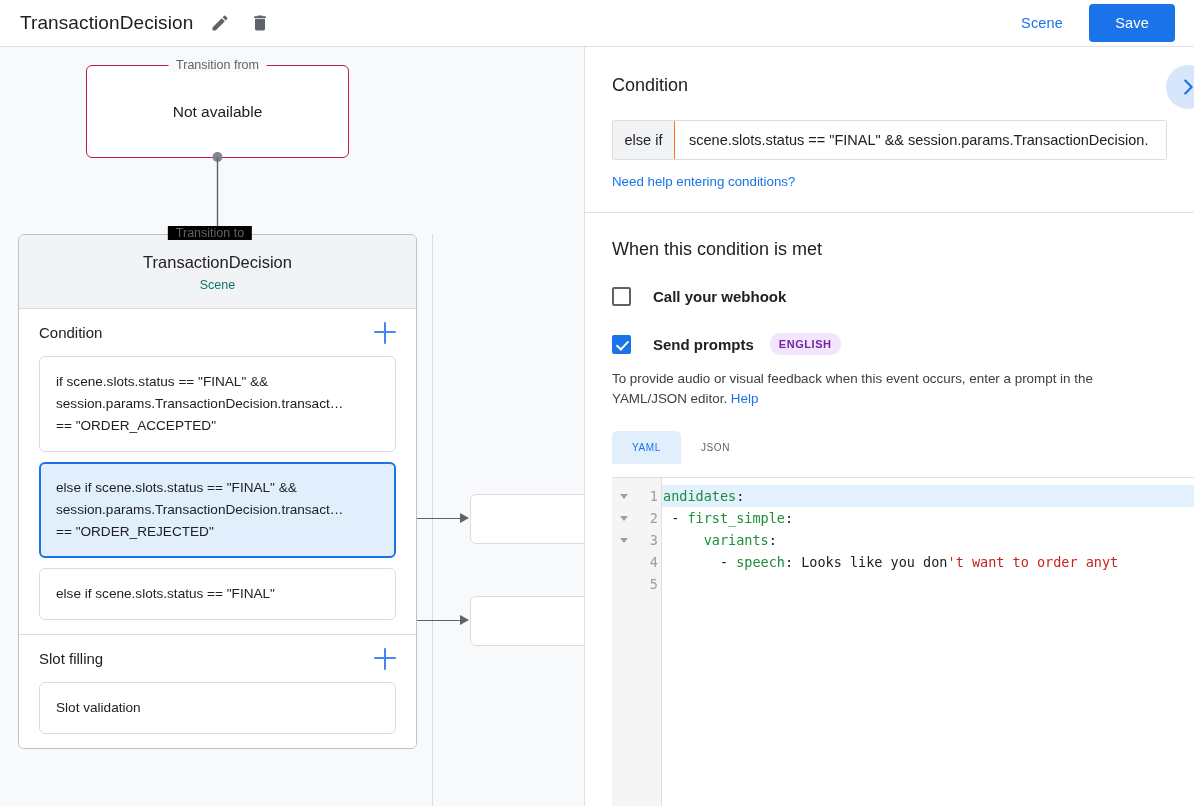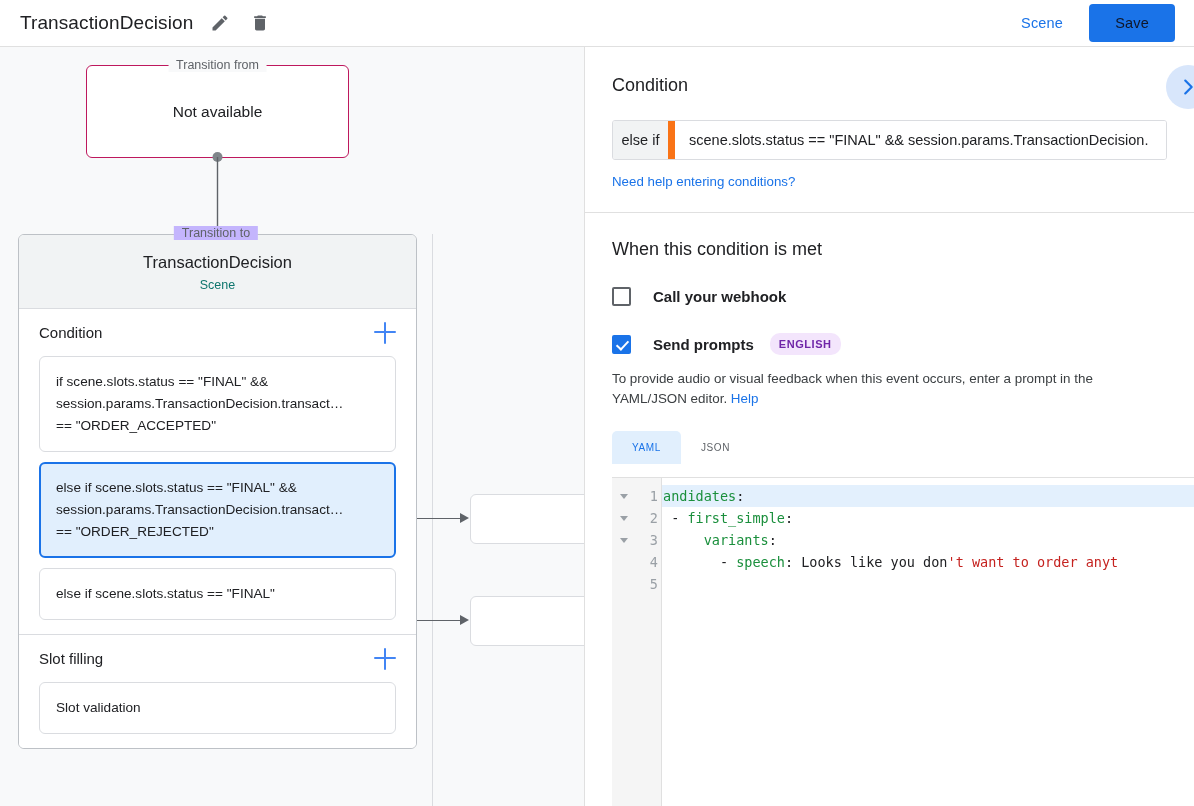--- a/index.html
+++ b/index.html
@@ -27,21 +27,21 @@
   }
   .icon-btn svg { display: block; }
   .topbar-spacer { flex: 1; }
   .cancel-btn {
     color: #1a73e8; font-size: 14.5px; font-weight: 500;
     background: none; border: none; cursor: pointer;
     padding: 9px 14px; border-radius: 4px; letter-spacing: 0.2px;
     font-family: "Liberation Sans", sans-serif;
   }
   .save-btn {
-    background: #1a73e8; color: #0f172a; font-size: 14.5px; font-weight: 500;
+    background: #1a73e8; color: #ffffff; font-size: 14.5px; font-weight: 500;
     border: none; border-radius: 4px; padding: 11px 26px;
     margin-left: 12px; margin-right: 19px; cursor: pointer;
     letter-spacing: 0.2px; font-family: "Liberation Sans", sans-serif;
   }
 
   
   .leftpane {
     position: absolute; left: 0; top: 47px;
     width: 585px; height: 759px;
     background: #f8f9fa; overflow: hidden;
@@ -68,22 +68,22 @@
     position: absolute; left: 211px; top: 105px; width: 13px; height: 120px;
   }
 
   
   .node-to {
     position: absolute; left: 18px; top: 187px; width: 399px;
     border: 1px solid #bdc1c6; border-radius: 6px;
     background: #ffffff; overflow: hidden;
   }
   .node-to-legend {
-    position: absolute; left: 216px; top: 179px; transform: translateX(-50%);
-    background: #c4b5fd; padding: 0 8px; z-index: 3;
+    position: absolute; left: 210px; top: 179px; transform: translateX(-50%);
+    background: #000000; padding: 0 8px; z-index: 3;
     font-size: 12.5px; color: #5f6368; white-space: nowrap;
   }
   .node-to-head {
     background: #f1f3f4; padding: 18px 0 16px 0; text-align: center;
   }
   .node-to-title { font-size: 16.5px; color: #202124; }
   .node-to-sub { font-size: 12.5px; color: #0f766e; margin-top: 6px; }
 
   .section { border-top: 1px solid #dadce0; background: #ffffff; padding: 0 20px 14px 20px; }
   .section-head {
@@ -143,21 +143,21 @@
     background: #d8e6fb; display: flex; align-items: center; justify-content: center;
     cursor: pointer;
   }
   .cond-input-wrap {
     display: flex; margin-top: 24px; border: 1px solid #dadce0; border-radius: 3px;
     height: 40px; overflow: hidden; background: #ffffff;
   }
   .cond-prefix {
     background: #f1f3f4; width: 62px; flex: 0 0 62px;
     display: flex; align-items: center; justify-content: center;
-    font-size: 14.5px; color: #202124; border-right: 7px solid #f97316;
+    font-size: 14.5px; color: #202124; border-right: 1px solid #f97316;
   }
   .cond-input {
     flex: 1; border: none; outline: none; padding: 0 14px;
     font-size: 14.5px; color: #202124; font-family: "Liberation Sans", sans-serif;
     background: #ffffff;
   }
   .help-link {
     display: inline-block; margin-top: 14px;
     font-size: 13.3px; color: #1a73e8; text-decoration: none; cursor: pointer;
   }

